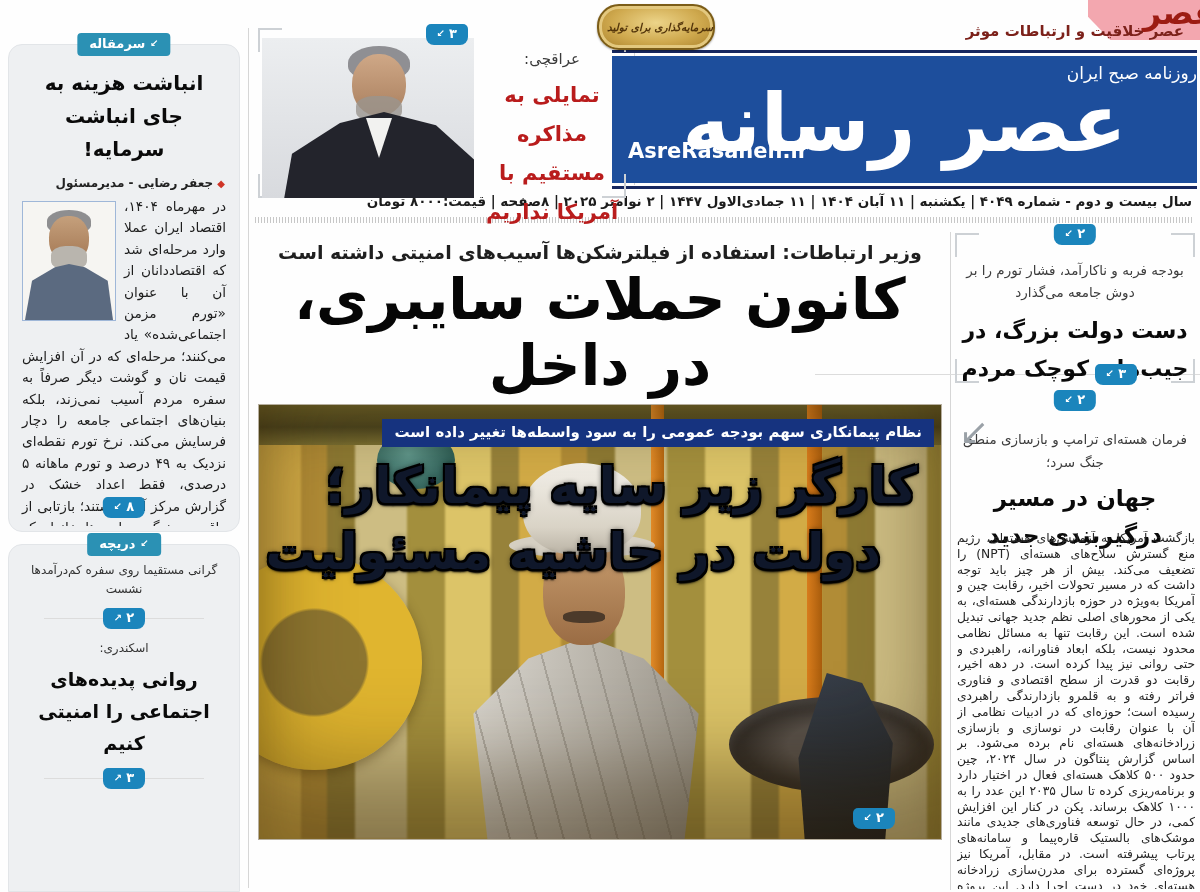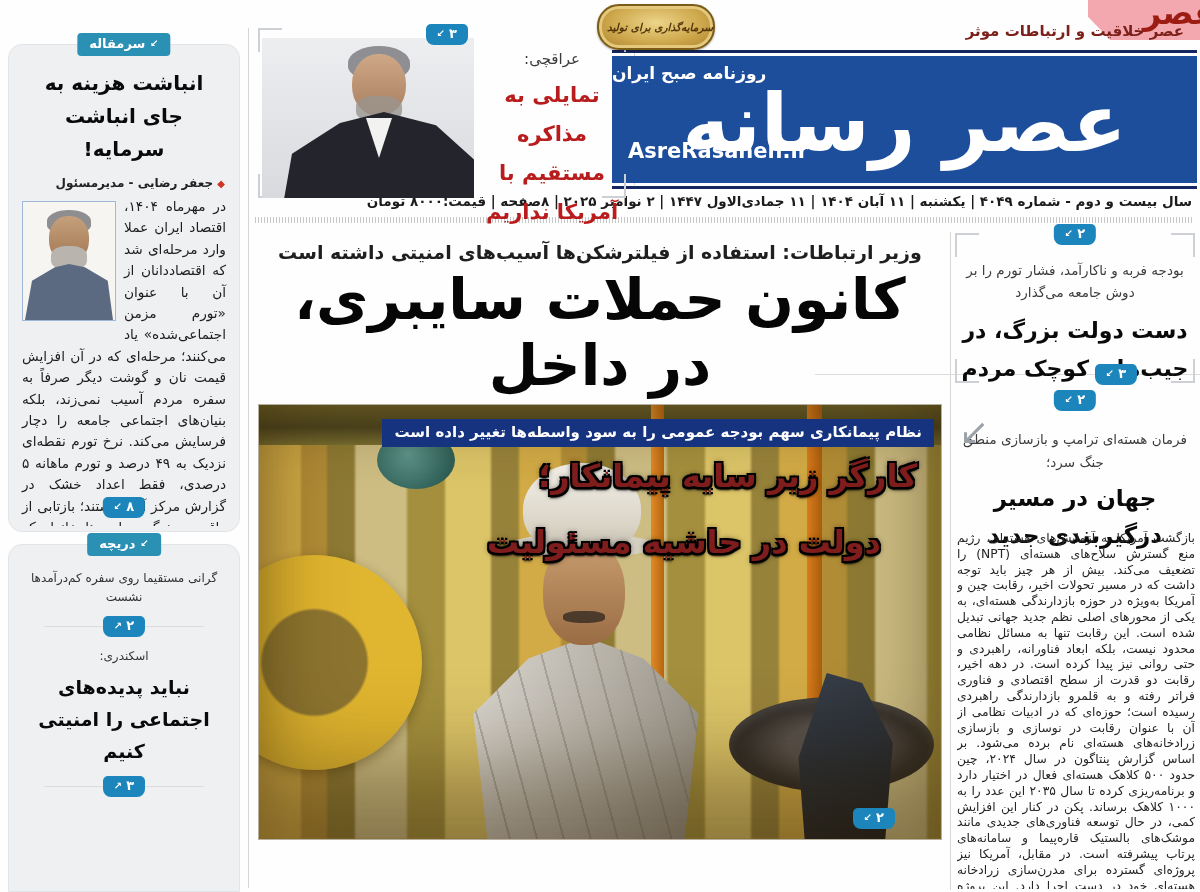--- a/index.html
+++ b/index.html
@@ -13,21 +13,21 @@
   #ribbon{top:0;right:0;width:112px;height:40px;background:#f3a7af;z-index:2;
           clip-path:polygon(0 0,100% 0,100% 100%,20% 100%,0 42%);overflow:hidden;}
   #ribbon span{position:absolute;right:-16px;top:-6px;font-size:32px;font-weight:900;color:#9c1c13;}
   #stamp{left:597px;top:4px;width:114px;height:42px;border-radius:22px;z-index:2;
          background:radial-gradient(ellipse at 50% 40%, #ecd489 0%, #cfa94e 55%, #a9802a 100%);
          border:2px solid #7c5d18;box-shadow:inset 0 0 0 3px #e3c87e, 0 1px 2px rgba(0,0,0,.35);
          display:flex;align-items:center;}
   #stamp span{font-size:10.5px;font-weight:bold;font-style:italic;color:#53350b;}
   #logo-topline{left:612px;top:50px;width:585px;height:3px;background:#16275f;}
   #logo-box{left:612px;top:56px;width:585px;height:127px;background:#1d4e9c;color:#fff;}
-  #logo-kicker{position:absolute;top:7px;left:0;right:0;text-align:left;font-size:17px;font-weight:bold;}
+  #logo-kicker{position:absolute;top:7px;left:0;right:0;text-align:right;font-size:17px;font-weight:normal;}
   #logo-title{position:absolute;top:22px;left:0;right:0;text-align:center;font-size:80px;font-weight:900;line-height:1.15;}
   #logo-site{position:absolute;left:16px;bottom:20px;font-size:21px;font-weight:bold;direction:ltr;}
   #logo-bottomline{left:612px;top:186px;width:585px;height:3px;background:#16275f;}
   #dateline{top:193px;left:255px;right:8px;text-align:right;font-size:13.5px;font-weight:600;color:#1c1c1c;}
   #hatch{top:217px;left:255px;right:8px;height:6px;
          background:repeating-linear-gradient(90deg,#c7c7c7 0 1px,transparent 1px 3px);}
 
   
   .frame::before,.frame::after,.fb::before,.fb::after{
      content:"";position:absolute;width:22px;height:22px;border:0 solid #cdd1d5;}
@@ -97,21 +97,21 @@
   #ph-mustache{left:304px;top:206px;width:42px;height:12px;border-radius:40%;background:#4c3a2a;}
   #ph-torso{left:196px;top:232px;width:262px;height:240px;
      background:linear-gradient(100deg,#dedbd4 0%,#b4afa5 55%,#8e887d 100%);
      clip-path:polygon(14% 100%,7% 32%,28% 9%,50% 0,72% 9%,93% 32%,86% 100%);}
   #ph-wrinkles{left:196px;top:232px;width:262px;height:240px;opacity:.35;
      clip-path:polygon(14% 100%,7% 32%,28% 9%,50% 0,72% 9%,93% 32%,86% 100%);
      background:repeating-linear-gradient(75deg,transparent 0 10px,#6f695e 10px 12px,transparent 12px 26px);}
   #ph-vignette{inset:0;box-shadow:inset 0 -70px 90px rgba(55,38,8,.45), inset 0 30px 50px rgba(55,38,8,.25);}
   #cap-strip{position:absolute;top:14px;right:7px;background:#16337f;color:#fff;
      font-size:15px;font-weight:bold;padding:4px 12px 6px;}
-  .cap-line{position:absolute;right:7px;color:#7f1d1d;font-weight:900;font-size:32px;white-space:nowrap;
+  .cap-line{position:absolute;right:7px;color:#0f172a;font-weight:900;font-size:50px;white-space:nowrap;
      text-shadow:2px 2px 0 #000,-2px 2px 0 #000,2px -2px 0 #000,-2px -2px 0 #000,0 3px 2px #000,0 0 6px #000;}
   #cap-l1{top:52px;right:24px;}
   #cap-l2{top:118px;right:60px;}
   #mainphoto .badge{position:absolute;bottom:10px;right:46px;}
 
   
   #budget{left:955px;top:233px;width:240px;height:150px;}
   #budget .badge{position:absolute;top:-9px;left:50%;transform:translateX(-50%);}
   #budget .kick{margin-top:26px;font-size:13.5px;color:#3d3d3d;text-align:center;line-height:1.65;}
   #budget .head{margin-top:8px;font-size:22px;font-weight:900;color:#0a0a0a;text-align:center;line-height:1.75;}
@@ -140,21 +140,21 @@
       background:linear-gradient(180deg,#c5a07c 0%,#a37753 100%);}
   .e-hair{position:absolute;left:24px;top:8px;width:44px;height:22px;border-radius:50% 50% 30% 30%;background:#8e8e90;}
   .e-beard{position:absolute;left:28px;top:44px;width:36px;height:24px;border-radius:40%;background:#b9b5ae;}
   .e-jacket{position:absolute;left:2px;top:62px;width:88px;height:56px;background:#5b6a80;
       clip-path:polygon(0 100%,8% 30%,34% 6%,50% 0,68% 6%,94% 30%,100% 100%);}
   #editorial .badge{position:absolute;bottom:13px;left:50%;transform:translateX(-50%);}
   #dariche{top:544px;height:348px;border-radius:14px 14px 0 0;}
   .d-kick{margin:10px 10px 0;text-align:center;font-size:12px;color:#333;line-height:1.6;}
   .d-head{margin:4px 8px 0;text-align:center;font-size:19px;font-weight:900;color:#0a0a0a;line-height:1.7;}
   .d-badge{margin:8px 24px 2px;}
-  #dariche .first{margin-top:24px;}
+  #dariche .first{margin-top:16px;}
 </style>
 </head>
 <body>
 
 <div id="page">
 
   <div class="vline" style="left:248px;top:28px;height:860px;"></div>
   <div class="vline" style="left:950px;top:232px;height:658px;"></div>
   <div class="vline" style="left:634px;top:30px;height:155px;"></div>
 
@@ -278,21 +278,21 @@
 
     <div class="d-kick first">گرانی مستقیما روی سفره کم‌درآمدها نشست</div>
     <div class="badge-row d-badge">
       <span class="badge">
           <span>۲</span>
           <span class="arr">↗</span>
         </span>
     </div>
 
     <div class="d-kick">اسکندری:</div>
-    <div class="d-head">نباید پدیده‌های اجتماعی را امنیتی کنیم</div>
+    <div class="d-head">روانی پدیده‌های اجتماعی را امنیتی کنیم</div>
     <div class="badge-row d-badge">
       <span class="badge">
           <span>۳</span>
           <span class="arr">↗</span>
         </span>
     </div>
 
   </div>
 
 </div>

